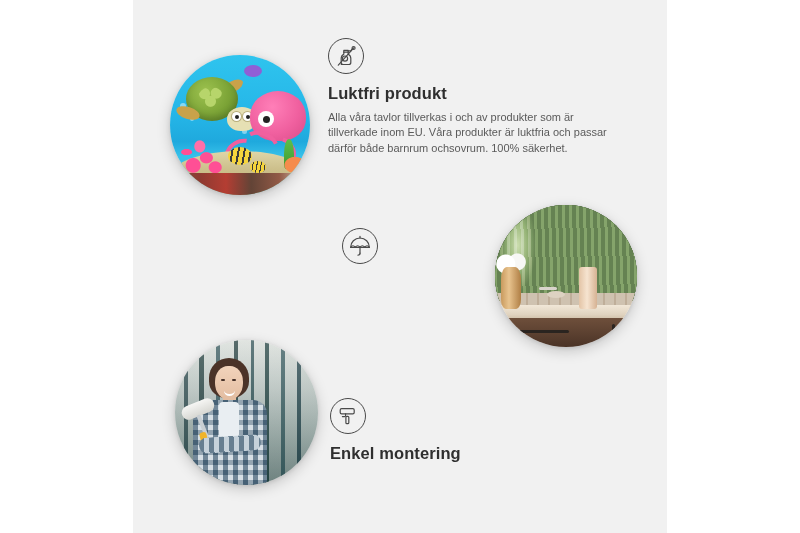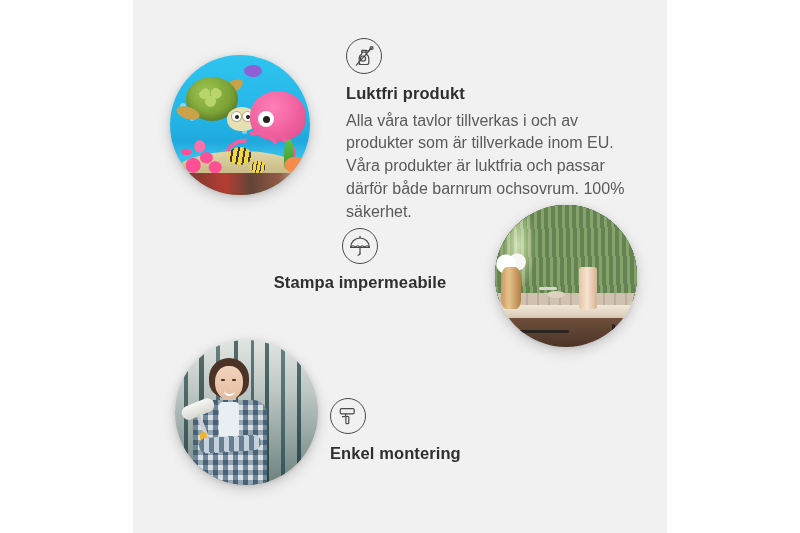--- a/index.html
+++ b/index.html
@@ -239,27 +239,27 @@
   .f-title{
     color:#2f2f2f;
     font-size:16.5px;
     font-weight:bold;
     letter-spacing:.1px;
     margin:0;
     line-height:1.25;
   }
   .f-desc{
     color:#5a5a5a;
-    font-size:16px;
+    font-size:11px;
     line-height:1.42;
     margin:0;
   }
 
   
-  #feature-odourless{left:195px;top:38px;width:290px;margin-left:18px;}
+  #feature-odourless{left:195px;top:38px;width:290px;}
   #feature-odourless .icon-circle{margin-bottom:9px;}
   #feature-odourless .f-title{margin-bottom:6px;}
 
   
   #feature-waterproof{left:82px;top:228px;width:290px;text-align:center;}
   #feature-waterproof .icon-circle{margin:0 auto 8px auto;}
   #feature-waterproof .f-title{margin-bottom:5px;}
 
   
   #feature-easymount{left:197px;top:398px;width:250px;}
@@ -320,21 +320,20 @@
     <div class="feature" id="feature-waterproof">
       <div class="icon-circle">
         <svg width="24" height="24" viewBox="0 0 24 24" fill="none" stroke="#4a4a4a" stroke-width="1.2" stroke-linecap="round" stroke-linejoin="round">
           <path d="M2.6 13.4a9.4 9.4 0 0 1 18.8 0z"></path>
           <path d="M2.6 13.4c1.6-2.2 3.1-2.2 4.7 0 1.6-2.2 3.1-2.2 4.7 0 1.6-2.2 3.1-2.2 4.7 0 1.6-2.2 3.1-2.2 4.7 0"></path>
           <line x1="12" y1="13.4" x2="12" y2="19.2"></line>
           <path d="M12 19.2a2 2 0 0 1-2 2"></path>
           <line x1="12" y1="2.4" x2="12" y2="4"></line>
         </svg>
       </div>
-      <h3 class="f-title">Stampa impermeabile</h3>
     </div>
 
     <div class="photo" id="photo-bath">
       <div class="inner">
         <div class="bath-wall"></div>
         <div class="bath-splash"></div>
         <div class="bath-tap"></div>
         <div class="bath-counter"></div>
         <div class="bath-vanity"></div>
         <div class="bath-flowers"></div>

